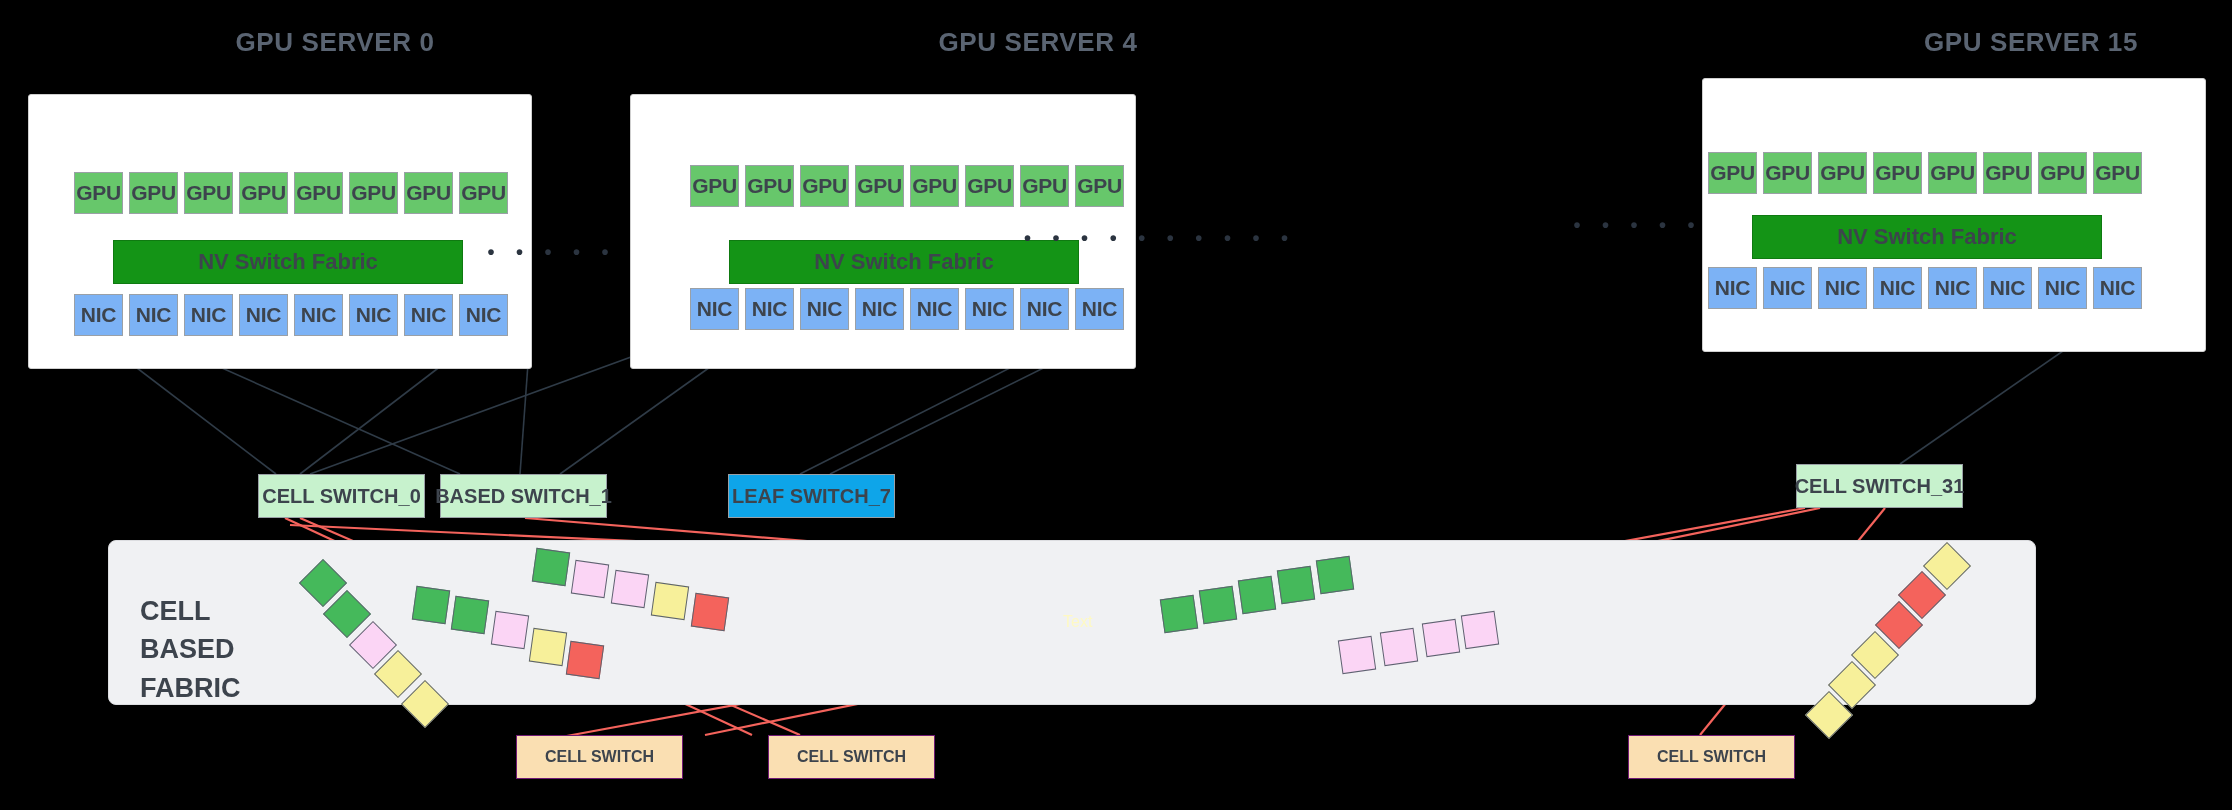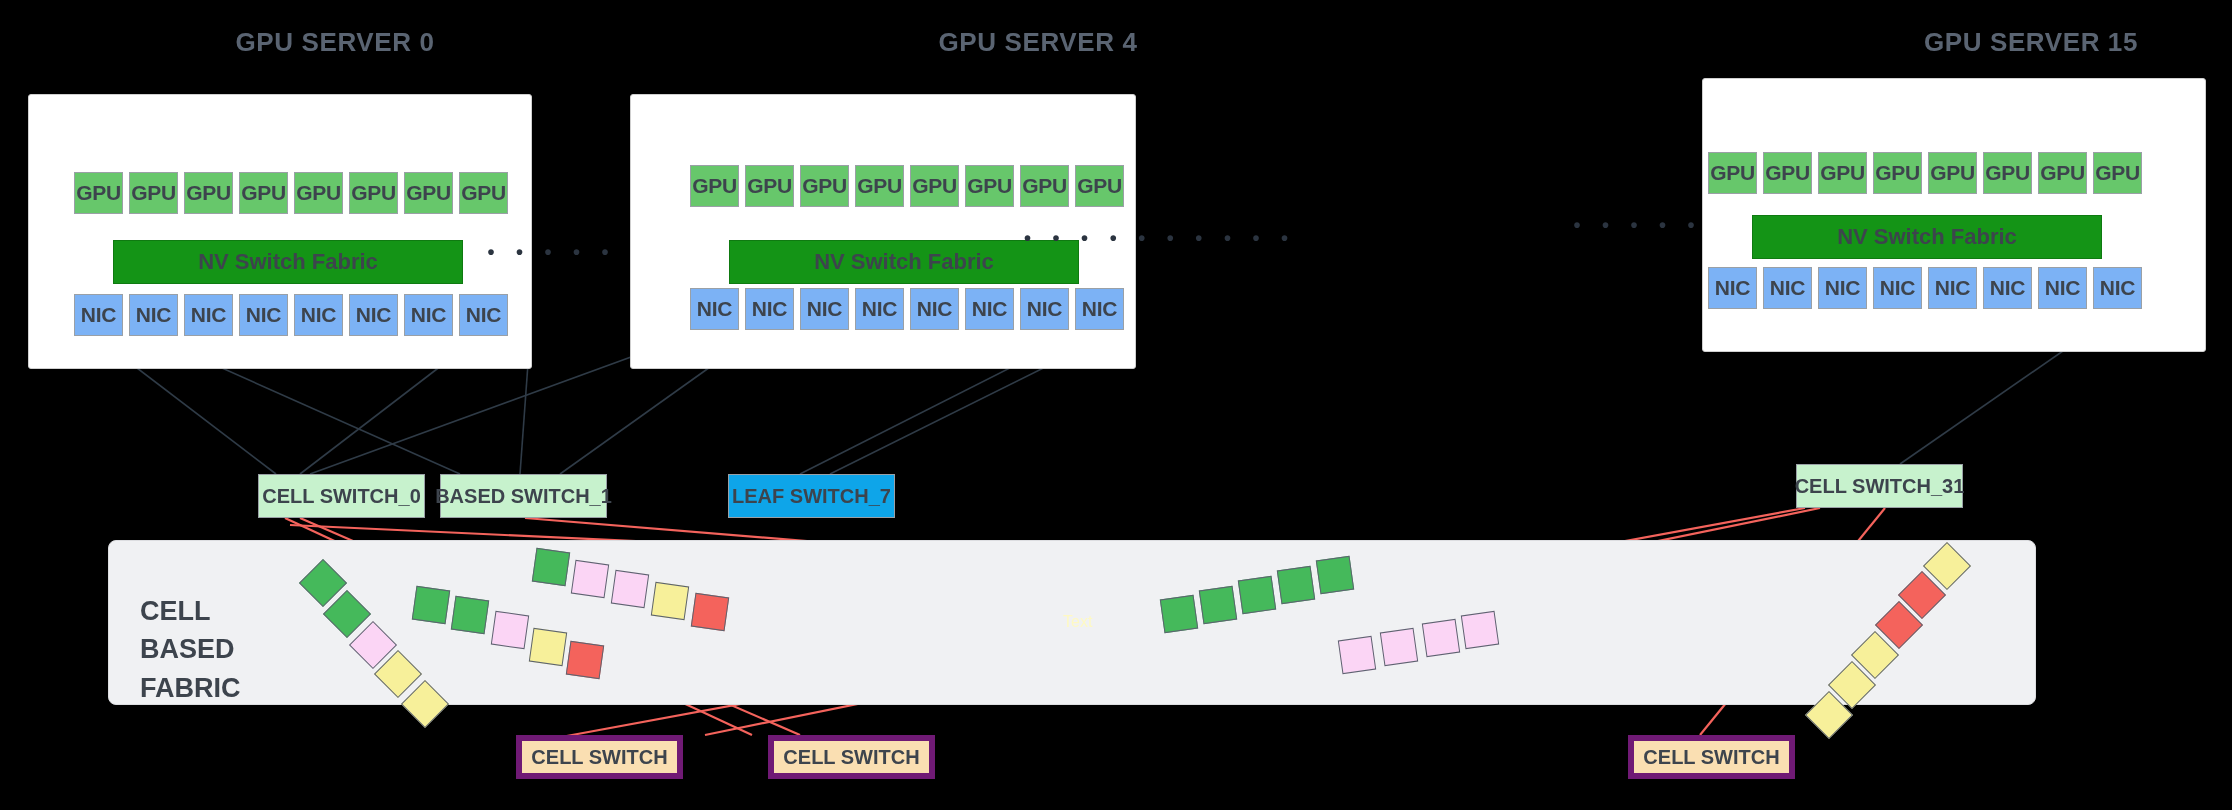--- a/index.html
+++ b/index.html
@@ -135,26 +135,26 @@
     width: 34px;
     height: 34px;
     border: 1px solid #5d6470;
     box-sizing: border-box;
   }
 
   
   .cell-switch {
     position: absolute;
     background: #fadfb2;
-    border: 6px solid #701a75;
+    border: 1px solid #701a75;
     box-sizing: border-box;
     display: flex;
     align-items: center;
     justify-content: center;
-    font-size: 20px;
+    font-size: 16px;
     font-weight: bold;
     color: #3d444d;
     white-space: nowrap;
   }
 </style>
 </head>
 <body>
 
 <div id="stage">
   <svg id="wires" viewBox="0 0 2232 810" width="2232" height="810">

